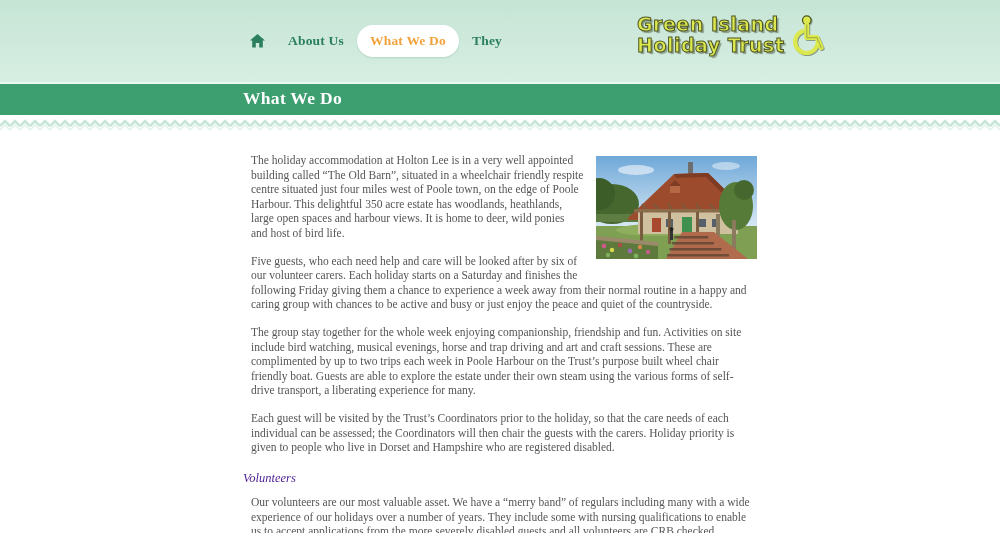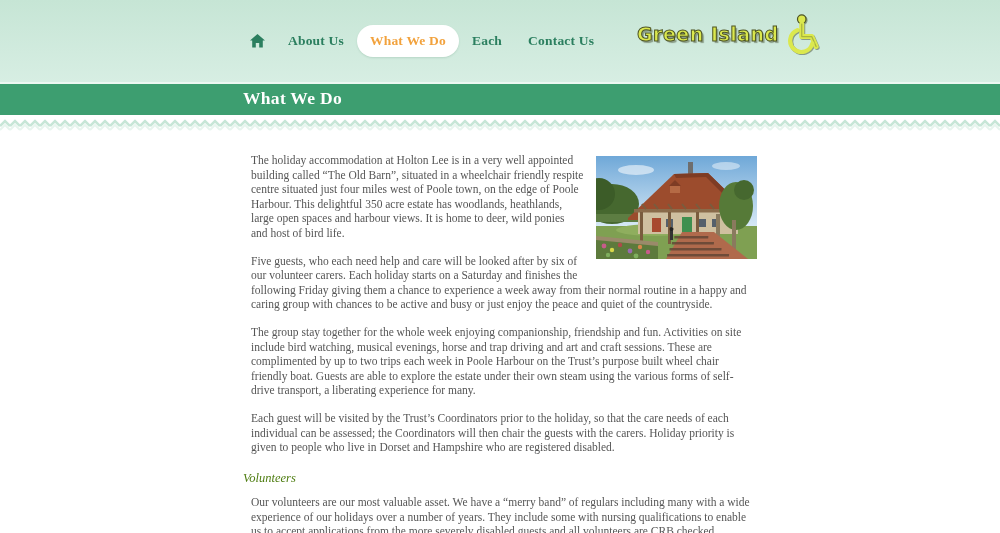--- a/index.html
+++ b/index.html
@@ -28,43 +28,43 @@
              font-weight:bold;letter-spacing:.3px;}
   .band-gap{height:4px;background:#ffffff;}
   .zigzag{height:12px;background:#ffffff;line-height:0;}
 
   
   .content{padding:22px 243px 0 243px;color:#555555;font-size:11.5px;line-height:14.6px;}
   .content p{margin:0 0 13px 8px;}
   .photo{float:right;width:161px;height:103px;margin:3px 0 15px 12px;}
   .photo svg{display:block;}
   h2.volunteers{margin:16px 0 10px 0;font-size:12.5px;font-style:italic;font-weight:normal;
-                color:#4d7c0f;}
+                color:#4c1d95;}
 </style>
 </head>
 <body>
 
 <div class="page">
 
   <header class="header">
     <nav class="nav">
       <a class="home">
         <svg class="home-svg" width="15" height="14" viewBox="0 0 15 14">
           <path d="M7.5 0 L15 6.5 L12.8 6.5 L12.8 13.5 L9.2 13.5 L9.2 9 L5.8 9 L5.8 13.5 L2.2 13.5 L2.2 6.5 L0 6.5 Z" fill="#2b7f5f"></path>
         </svg>
       </a>
       <a>About Us</a>
       <a class="active">What We Do</a>
-      <a>Each</a>
-      <a>Contact Us</a>
+      <a>They</a>
     </nav>
 
     <div class="logo">
       <div class="logo-text">
         <div>Green Island</div>
+        <div>Holiday Trust</div>
       </div>
       <svg class="wheelchair-svg" width="36" height="40" viewBox="0 0 28 32">
         <circle cx="13" cy="4.2" r="3.4" fill="#dbe84e" stroke="#4e5524" stroke-width="1"></circle>
         <path d="M13 8 L13 18 L21 18 L24.5 26" fill="none" stroke="#dbe84e" stroke-width="4" stroke-linecap="round" stroke-linejoin="round"></path>
         <path d="M13 8 L13 18 L21 18 L24.5 26" fill="none" stroke="#4e5524" stroke-width="1" opacity="0.35" stroke-linecap="round" stroke-linejoin="round"></path>
         <path d="M9.5 13 A9 9 0 1 0 21.5 23.5" fill="none" stroke="#dbe84e" stroke-width="3.4" stroke-linecap="round"></path>
       </svg>
     </div>
   </header>
 

